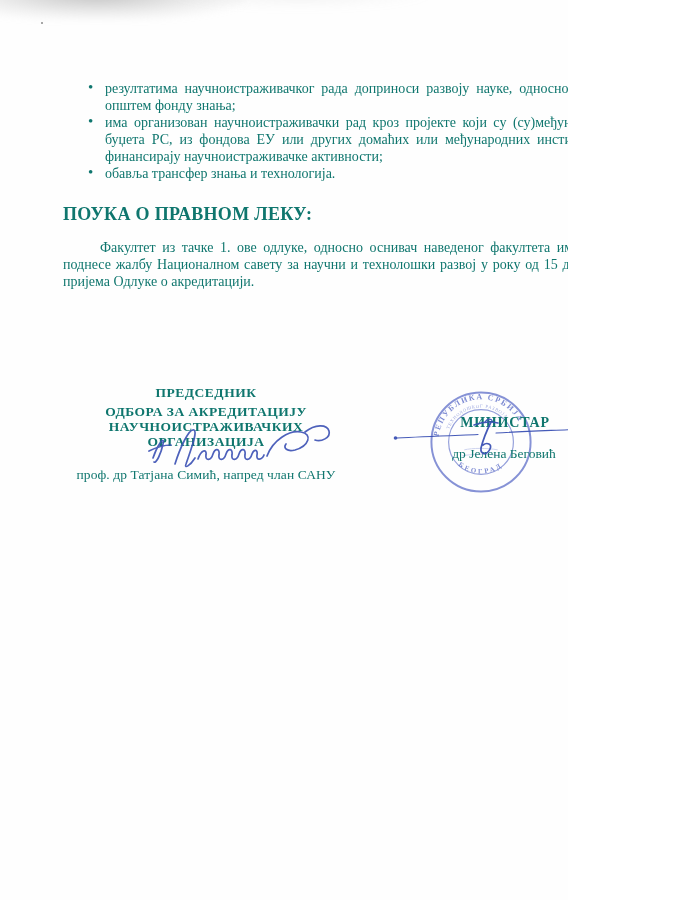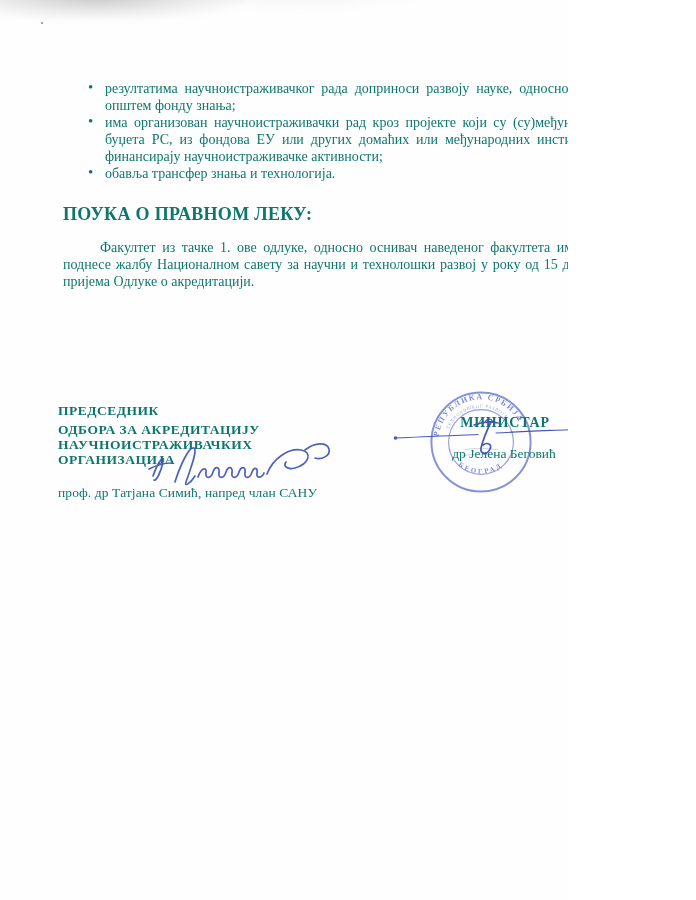--- a/index.html
+++ b/index.html
@@ -33,21 +33,21 @@
   }
   .bullets { margin: 0; padding: 0; list-style: none; }
   .bullets li { position: relative; padding-left: 42px; text-align: justify; }
   .bullets li::before { content: "\2022"; position: absolute; left: 25px; top: -1px; font-size: 15px; }
   .para { margin: 0; text-align: justify; text-indent: 37px; }
   .para-conclusion { margin-top: 17px; }
   .legal-heading { margin: 24px 0 0 0; font-size: 18px; font-weight: bold; letter-spacing: 0.3px; }
   .para-appeal { margin-top: 16px; }
 
   
-  .sig-left { position: absolute; left: 58px; top: 403px; width: 296px; }
+  .sig-left { position: absolute; left: 58px; top: 385px; width: 296px; text-align: center; }
   .sig-title { font-weight: bold; font-size: 13.5px; line-height: 15px; letter-spacing: 0.5px; }
   .sig-title-first { margin-bottom: 4px; }
   .sig-name { margin-top: 18px; font-size: 13.5px; letter-spacing: 0.1px; }
   .sig-left-svg { position: absolute; left: 85px; top: 33px; width: 212px; height: 52px; }
 
   
   .stamp { position: absolute; left: 427px; top: 388px; width: 108px; height: 108px; opacity: 0.92; }
   .minister-title { position: absolute; left: 448px; top: 415px; width: 114px; text-align: center; font-weight: bold; font-size: 14px; letter-spacing: 0.8px; }
   .minister-name { position: absolute; left: 438px; top: 446px; width: 132px; text-align: center; font-size: 13.5px; }
   .sig-right-svg { position: absolute; left: 388px; top: 418px; width: 205px; height: 40px; }

